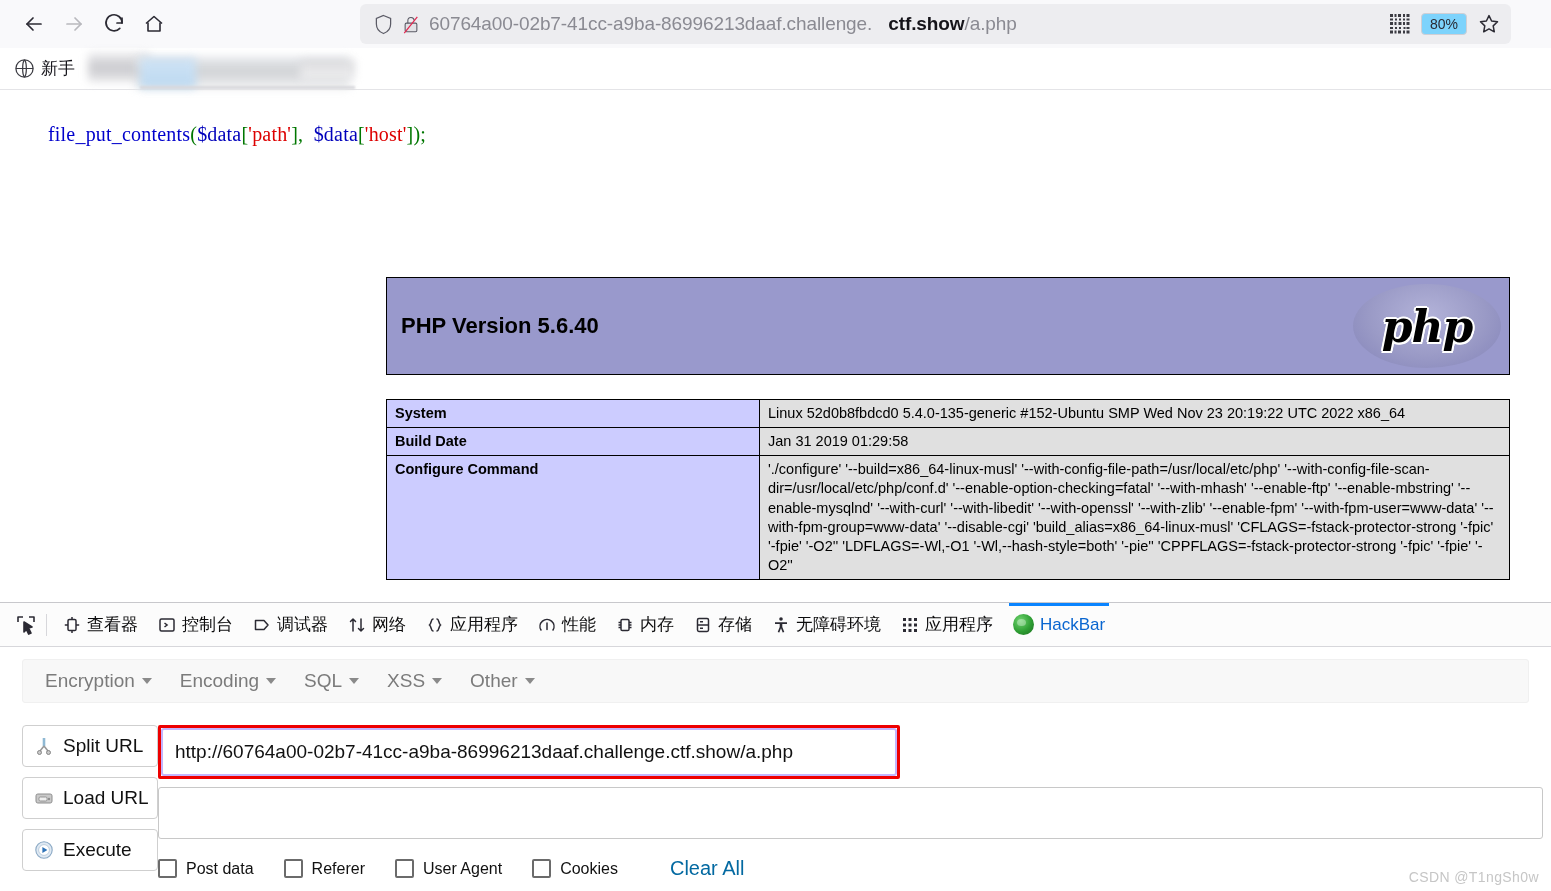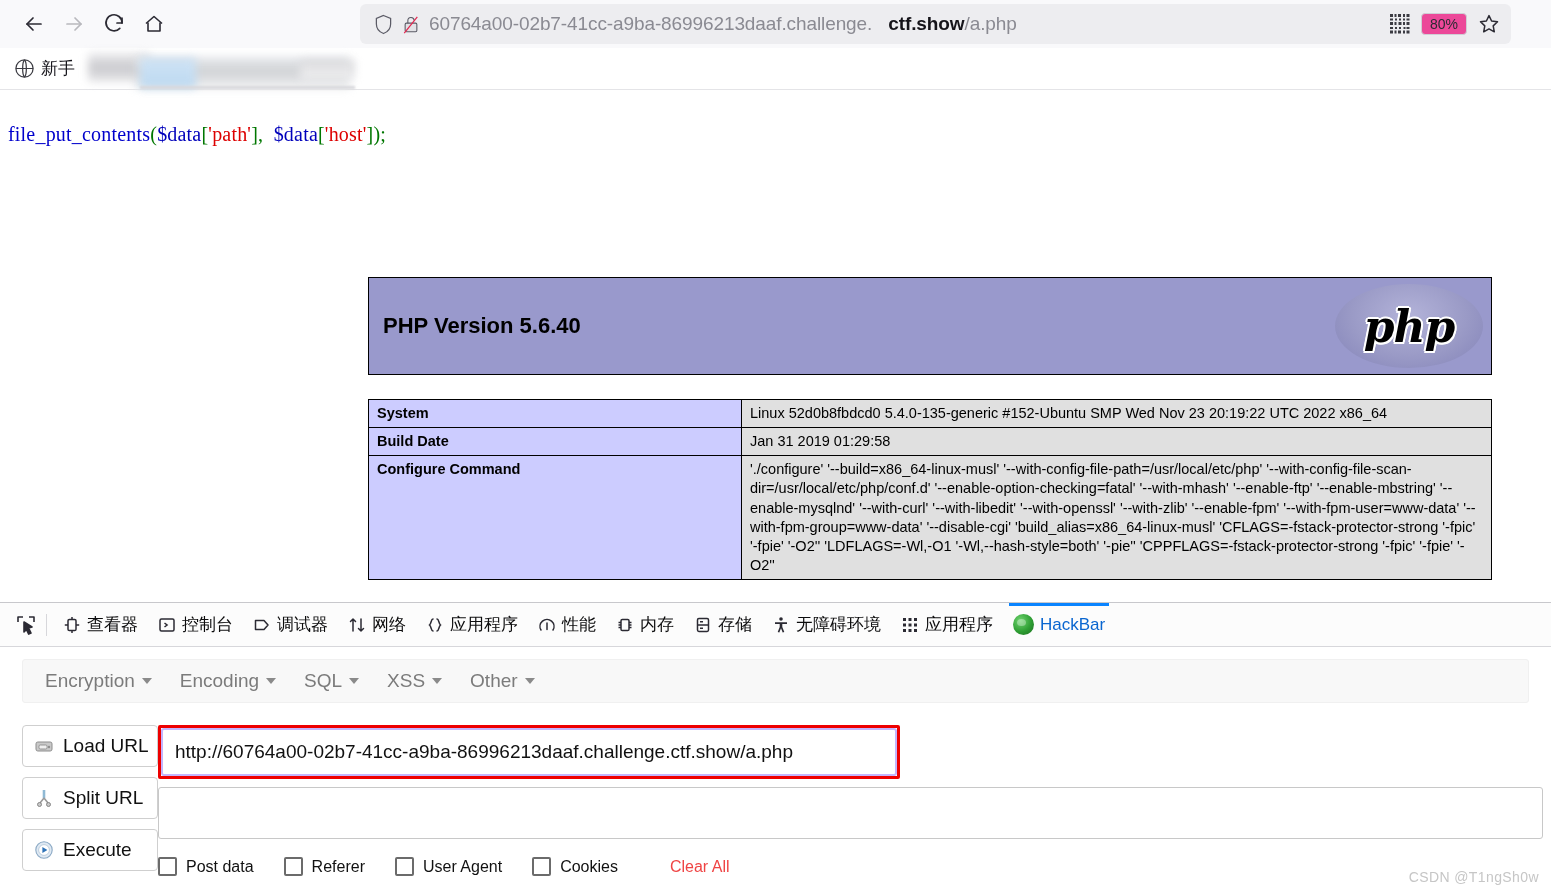--- a/index.html
+++ b/index.html
@@ -56,21 +56,21 @@
   #url-text .host { color: #15141a; font-weight: bold; margin-left: 16px; }
   #url-text .pre { color: #8a8a92; }
   .urlbar-right {
     margin-left: auto;
     display: flex; align-items: center; gap: 10px;
     padding-left: 10px;
   }
   #zoom-badge {
     border: 1px solid #cfcfd5;
     border-radius: 4px;
-    background: #ec4899;
+    background: #7dd3fc;
     font-size: 14px;
     color: #2b2a33;
     padding: 3px 8px;
     line-height: 1;
   }
 
   
   #tabstrip {
     height: 42px;
     background: #ffffff;
@@ -106,32 +106,33 @@
     height: 511px;
     background: #ffffff;
     overflow: hidden;
   }
   #code-line {
     font-family: "Liberation Serif", serif;
     font-size: 20px;
     padding: 32px 0 0 8px;
     white-space: nowrap;
     letter-spacing: 0.2px;
+    margin-left: 40px;
   }
   .c-fn  { color: #0000cc; }
   .c-pa  { color: #007700; }
   .c-var { color: #0000bb; }
   .c-br  { color: #007700; }
   .c-str { color: #dd0000; }
   .c-op  { color: #007700; }
 
   
   #phpinfo {
     position: absolute;
-    left: 368px;
+    left: 386px;
     top: 186px;
     width: 1124px;
     font-family: "Liberation Sans", sans-serif;
   }
   #php-header {
     height: 98px;
     background: #9999cc;
     border: 1px solid #000000;
     display: flex;
     align-items: center;
@@ -355,22 +356,22 @@
     white-space: nowrap;
   }
   .cbox {
     width: 19px; height: 19px;
     border: 2px solid #6b6b6b;
     border-radius: 2px;
     background: #ffffff;
     flex: 0 0 19px;
   }
   #clear-all {
-    font-size: 16px;
-    color: #ef4444;
+    font-size: 20px;
+    color: #0369a1;
     margin-left: 22px;
     white-space: nowrap;
   }
 
   #watermark {
     position: absolute;
     right: 12px; bottom: 6px;
     font-size: 14px;
     color: #c6c6c6;
     letter-spacing: 0.4px;
@@ -662,38 +663,38 @@
         <span class="caret"></span>
       </div>
     </div>
 
     <div id="hb-body">
 
       <div id="hb-buttons">
         <div class="hb-btn">
           <span class="btn-ico">
             <svg width="20" height="20" viewBox="0 0 20 20">
-              <rect x="2" y="6" width="16" height="9" rx="1.8" fill="#c9c9c9" stroke="#8d8d8d" stroke-width="1"></rect>
-              <rect x="5" y="9" width="8" height="4" rx="1.2" fill="#efefef" stroke="#8d8d8d" stroke-width="0.9"></rect>
-              <circle cx="15" cy="11" r="1.2" fill="#8d8d8d"></circle>
-            </svg>
-          </span>
-          <span>Load URL</span>
-        </div>
-
-        <div class="hb-btn">
-          <span class="btn-ico">
-            <svg width="20" height="20" viewBox="0 0 20 20">
               <path d="M10 2v8" stroke="#8fb9d4" stroke-width="2.6"></path>
               <path d="M10 10L6 15M10 10l4 5" stroke="#9a9a9a" stroke-width="1.6" fill="none"></path>
               <circle cx="5.5" cy="16.5" r="2" fill="#c9c9c9" stroke="#7d7d7d" stroke-width="0.9"></circle>
               <circle cx="14.5" cy="16.5" r="2" fill="#c9c9c9" stroke="#7d7d7d" stroke-width="0.9"></circle>
             </svg>
           </span>
           <span>Split URL</span>
+        </div>
+
+        <div class="hb-btn">
+          <span class="btn-ico">
+            <svg width="20" height="20" viewBox="0 0 20 20">
+              <rect x="2" y="6" width="16" height="9" rx="1.8" fill="#c9c9c9" stroke="#8d8d8d" stroke-width="1"></rect>
+              <rect x="5" y="9" width="8" height="4" rx="1.2" fill="#efefef" stroke="#8d8d8d" stroke-width="0.9"></rect>
+              <circle cx="15" cy="11" r="1.2" fill="#8d8d8d"></circle>
+            </svg>
+          </span>
+          <span>Load URL</span>
         </div>
 
         <div class="hb-btn">
           <span class="btn-ico">
             <svg width="20" height="20" viewBox="0 0 20 20">
               <circle cx="10" cy="10" r="8.2" fill="#dfe9f3" stroke="#8aa8c4" stroke-width="1.1"></circle>
               <circle cx="10" cy="10" r="5.4" fill="#ffffff" stroke="#b7c9da" stroke-width="0.9"></circle>
               <path d="M8.4 7.1l5 2.9-5 2.9z" fill="#2f73b8"></path>
             </svg>
           </span>

